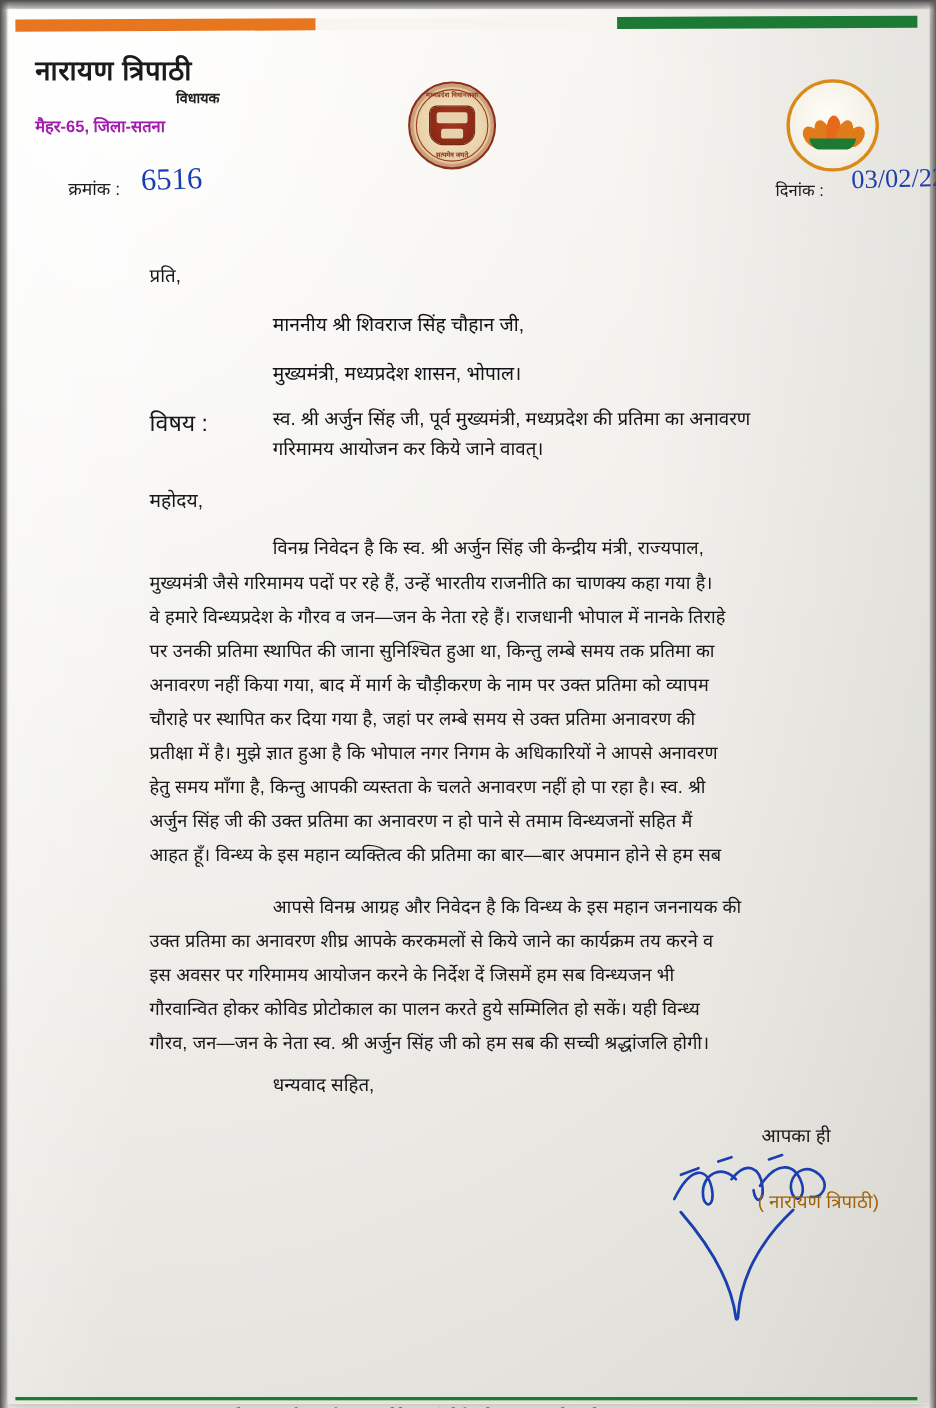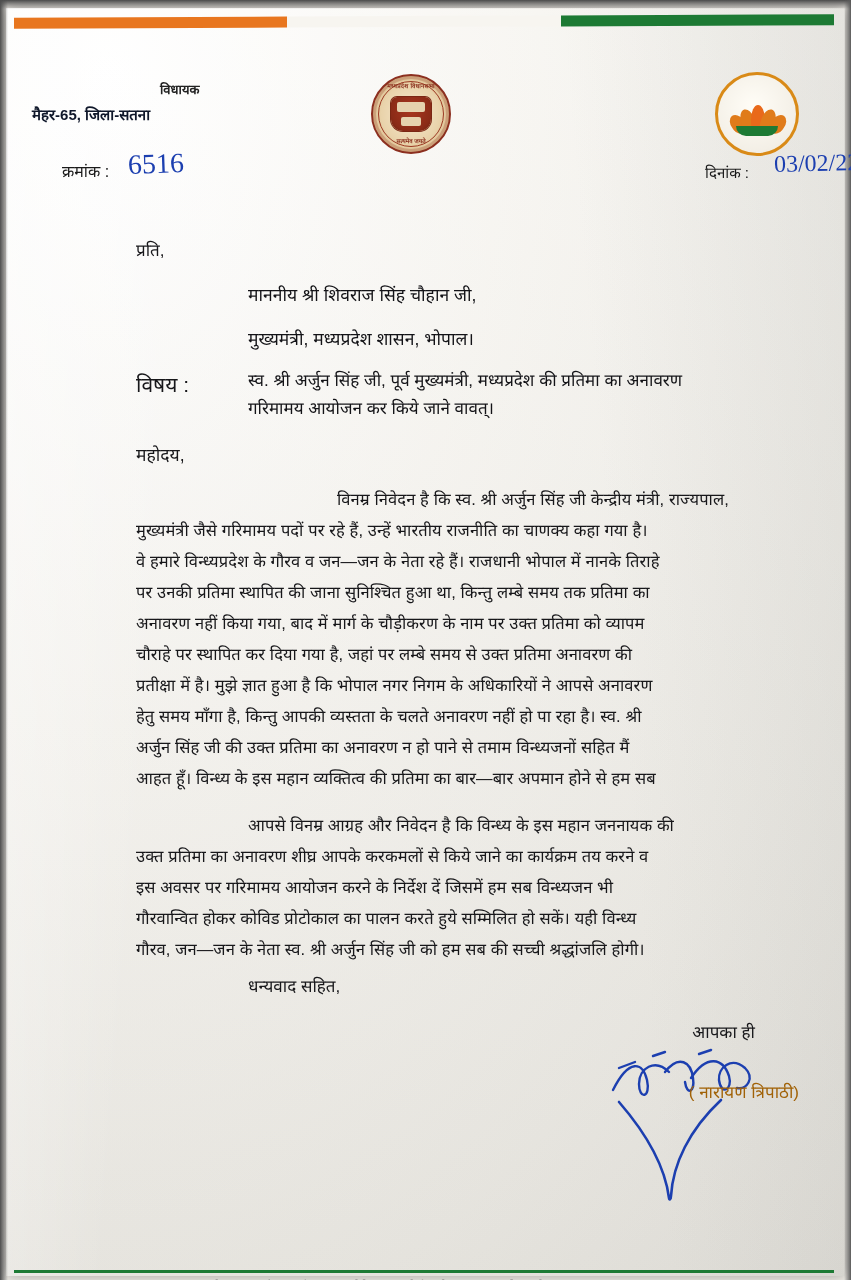--- a/index.html
+++ b/index.html
@@ -79,21 +79,21 @@
     font-weight: bold;
     color: #222;
     margin-left: 40px;
   }
   .hdr-addr {
     position: absolute;
     left: 32px;
     top: 70px;
     font-size: 15px;
     font-weight: bold;
-    color: #0f172a;
+    color: #a21caf;
   }
 
   
   .emblem {
     position: absolute;
     left: 371px;
     top: 40px;
     width: 76px;
     height: 76px;
     border-radius: 50%;
@@ -285,21 +285,21 @@
     left: 136px; top: 204px;
     font-size: 17.5px;
     color: #17171a;
   }
   .para1 {
     position: absolute;
     left: 136px;
     top: 246px;
     width: 682px;
   }
-  .para1 .first { text-indent: 112px; text-align: center; }
+  .para1 .first { text-indent: 112px; }
   .para1 .ln, .para2 .ln {
     line-height: 31px;
     white-space: nowrap;
   }
   .para2 {
     position: absolute;
     left: 136px;
     top: 572px;
     width: 682px;
   }
@@ -411,20 +411,21 @@
   <div class="edge-l"></div>
   <div class="edge-r"></div>
 
   <div class="top-band">
     <div class="band-seg band-saffron"></div>
     <div class="band-seg band-white"></div>
     <div class="band-seg band-green"></div>
   </div>
 
   <div class="header">
+    <div class="hdr-name">नारायण त्रिपाठी</div>
     <div class="hdr-role">विधायक</div>
     <div class="hdr-addr">मैहर-65, जिला-सतना</div>
 
     <div class="emblem">
       <div class="em-ring"></div>
       <div class="em-top">मध्यप्रदेश विधानसभा</div>
       <div class="em-core"></div>
       <div class="em-bottom">सत्यमेव जयते</div>
     </div>
 

